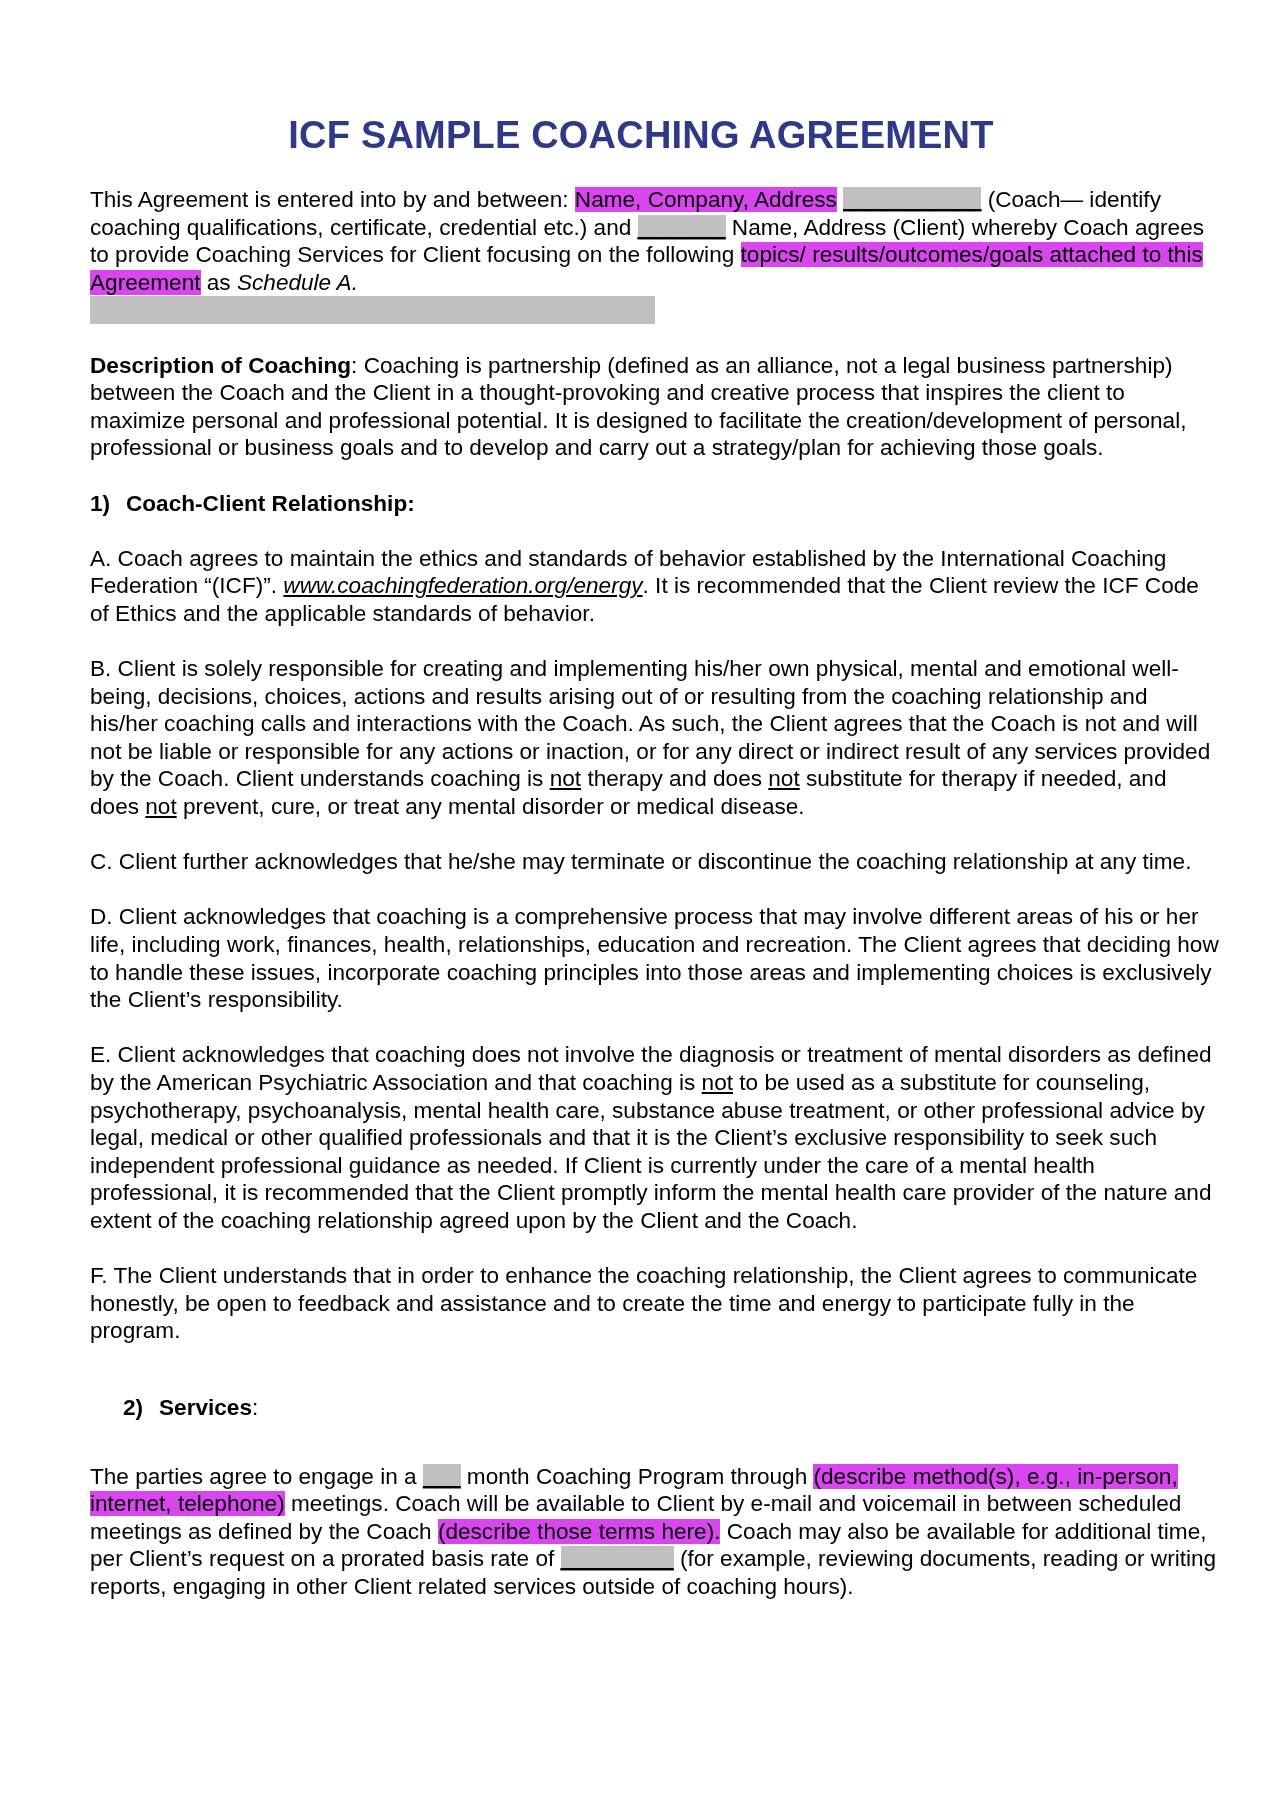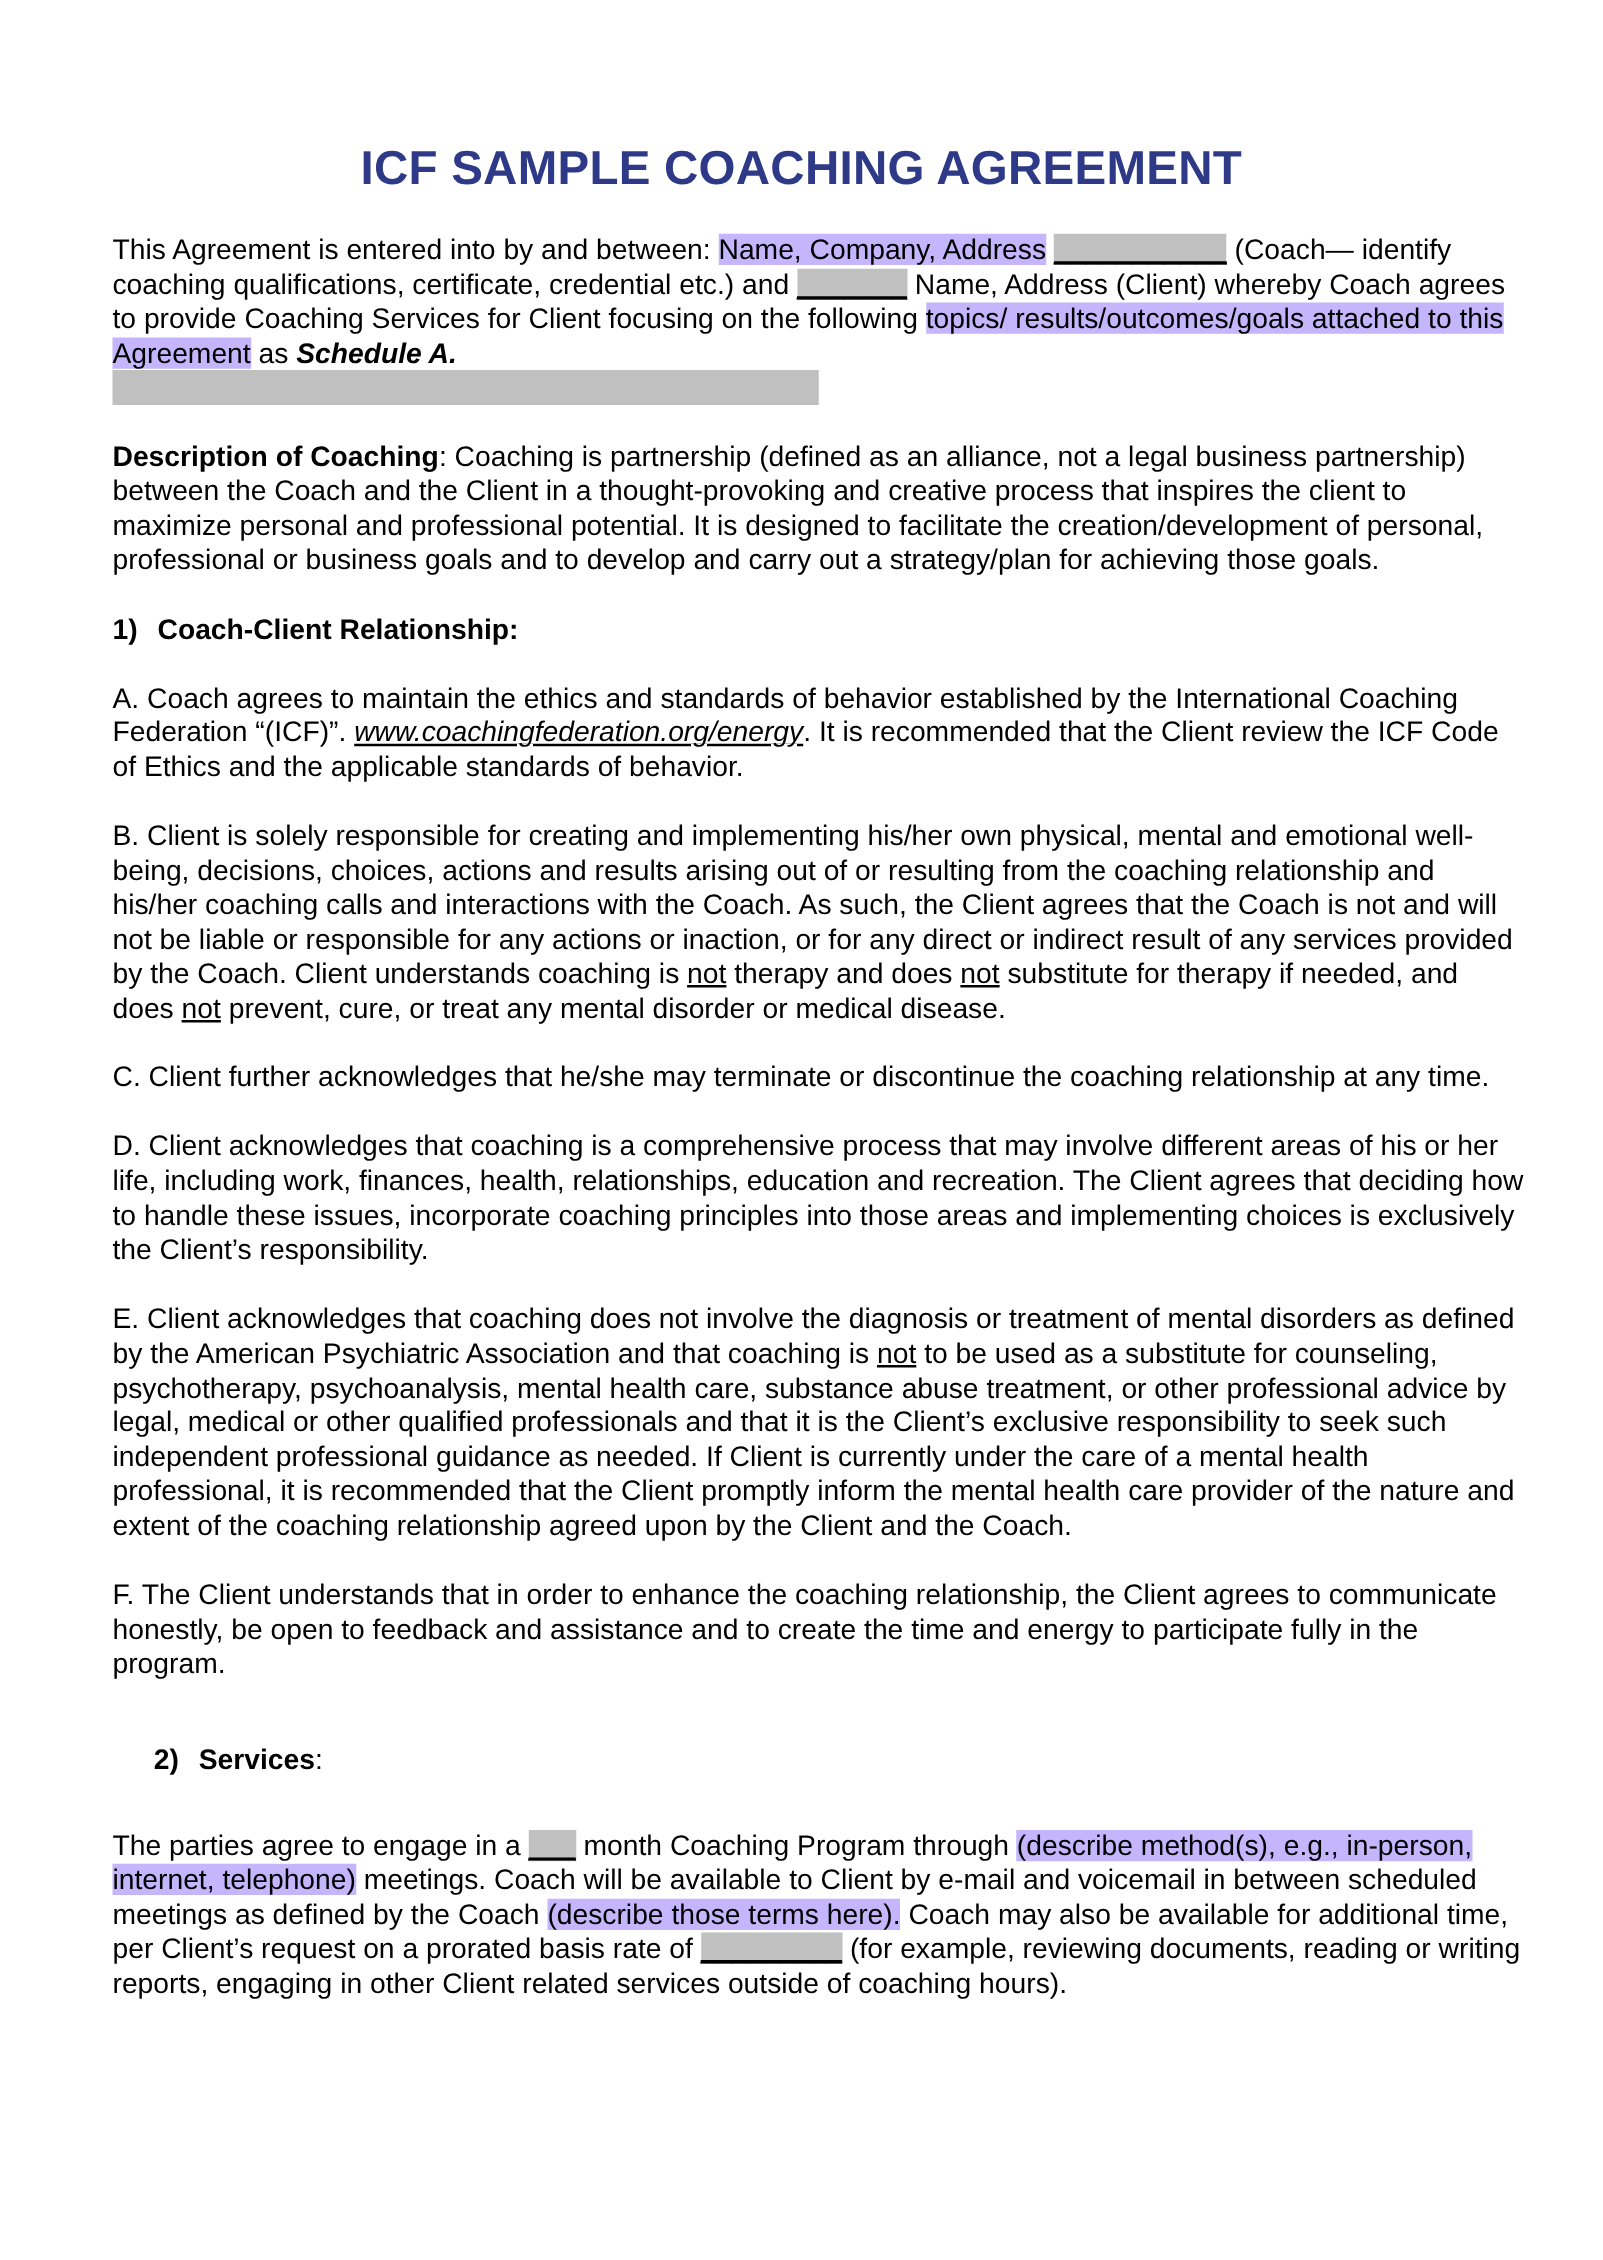--- a/index.html
+++ b/index.html
@@ -12,25 +12,25 @@
   .title {
     position: absolute; left: 0; top: 112px; width: 1282px; text-align: center;
     font-size: 38px; font-weight: bold; color: #2e3a87; letter-spacing: 0.2px;
     line-height: 46px; margin: 0;
   }
   .body {
     position: absolute; left: 90px; top: 186px; width: 1130px;
     font-size: 22.6px; line-height: 27.6px;
   }
   .body p { margin: 0 0 27.6px 0; }
-  .hl { background: #c4b5fd; }
+  .hl { background: #d946ef; }
   .blank { background: #c0c0c0; text-decoration: underline; white-space: pre; margin-top: 12px; }
   .hl-block { display: block; background: #c0c0c0; width: 565px; height: 27.6px; margin-top: 0; }
   .b { font-weight: bold; }
-  .i { font-style: italic; font-weight: bold; }
+  .i { font-style: italic; }
   .u { text-decoration: underline; }
   .link { font-style: italic; text-decoration: underline; color: #000; }
   .section-head { font-weight: bold; margin: 0 0 27.6px 0; }
   .section-head .num { display: inline-block; width: 36px; }
   .intro { margin-bottom: 27.6px !important; }
 </style>
 </head>
 <body>
 
 <div class="page">

